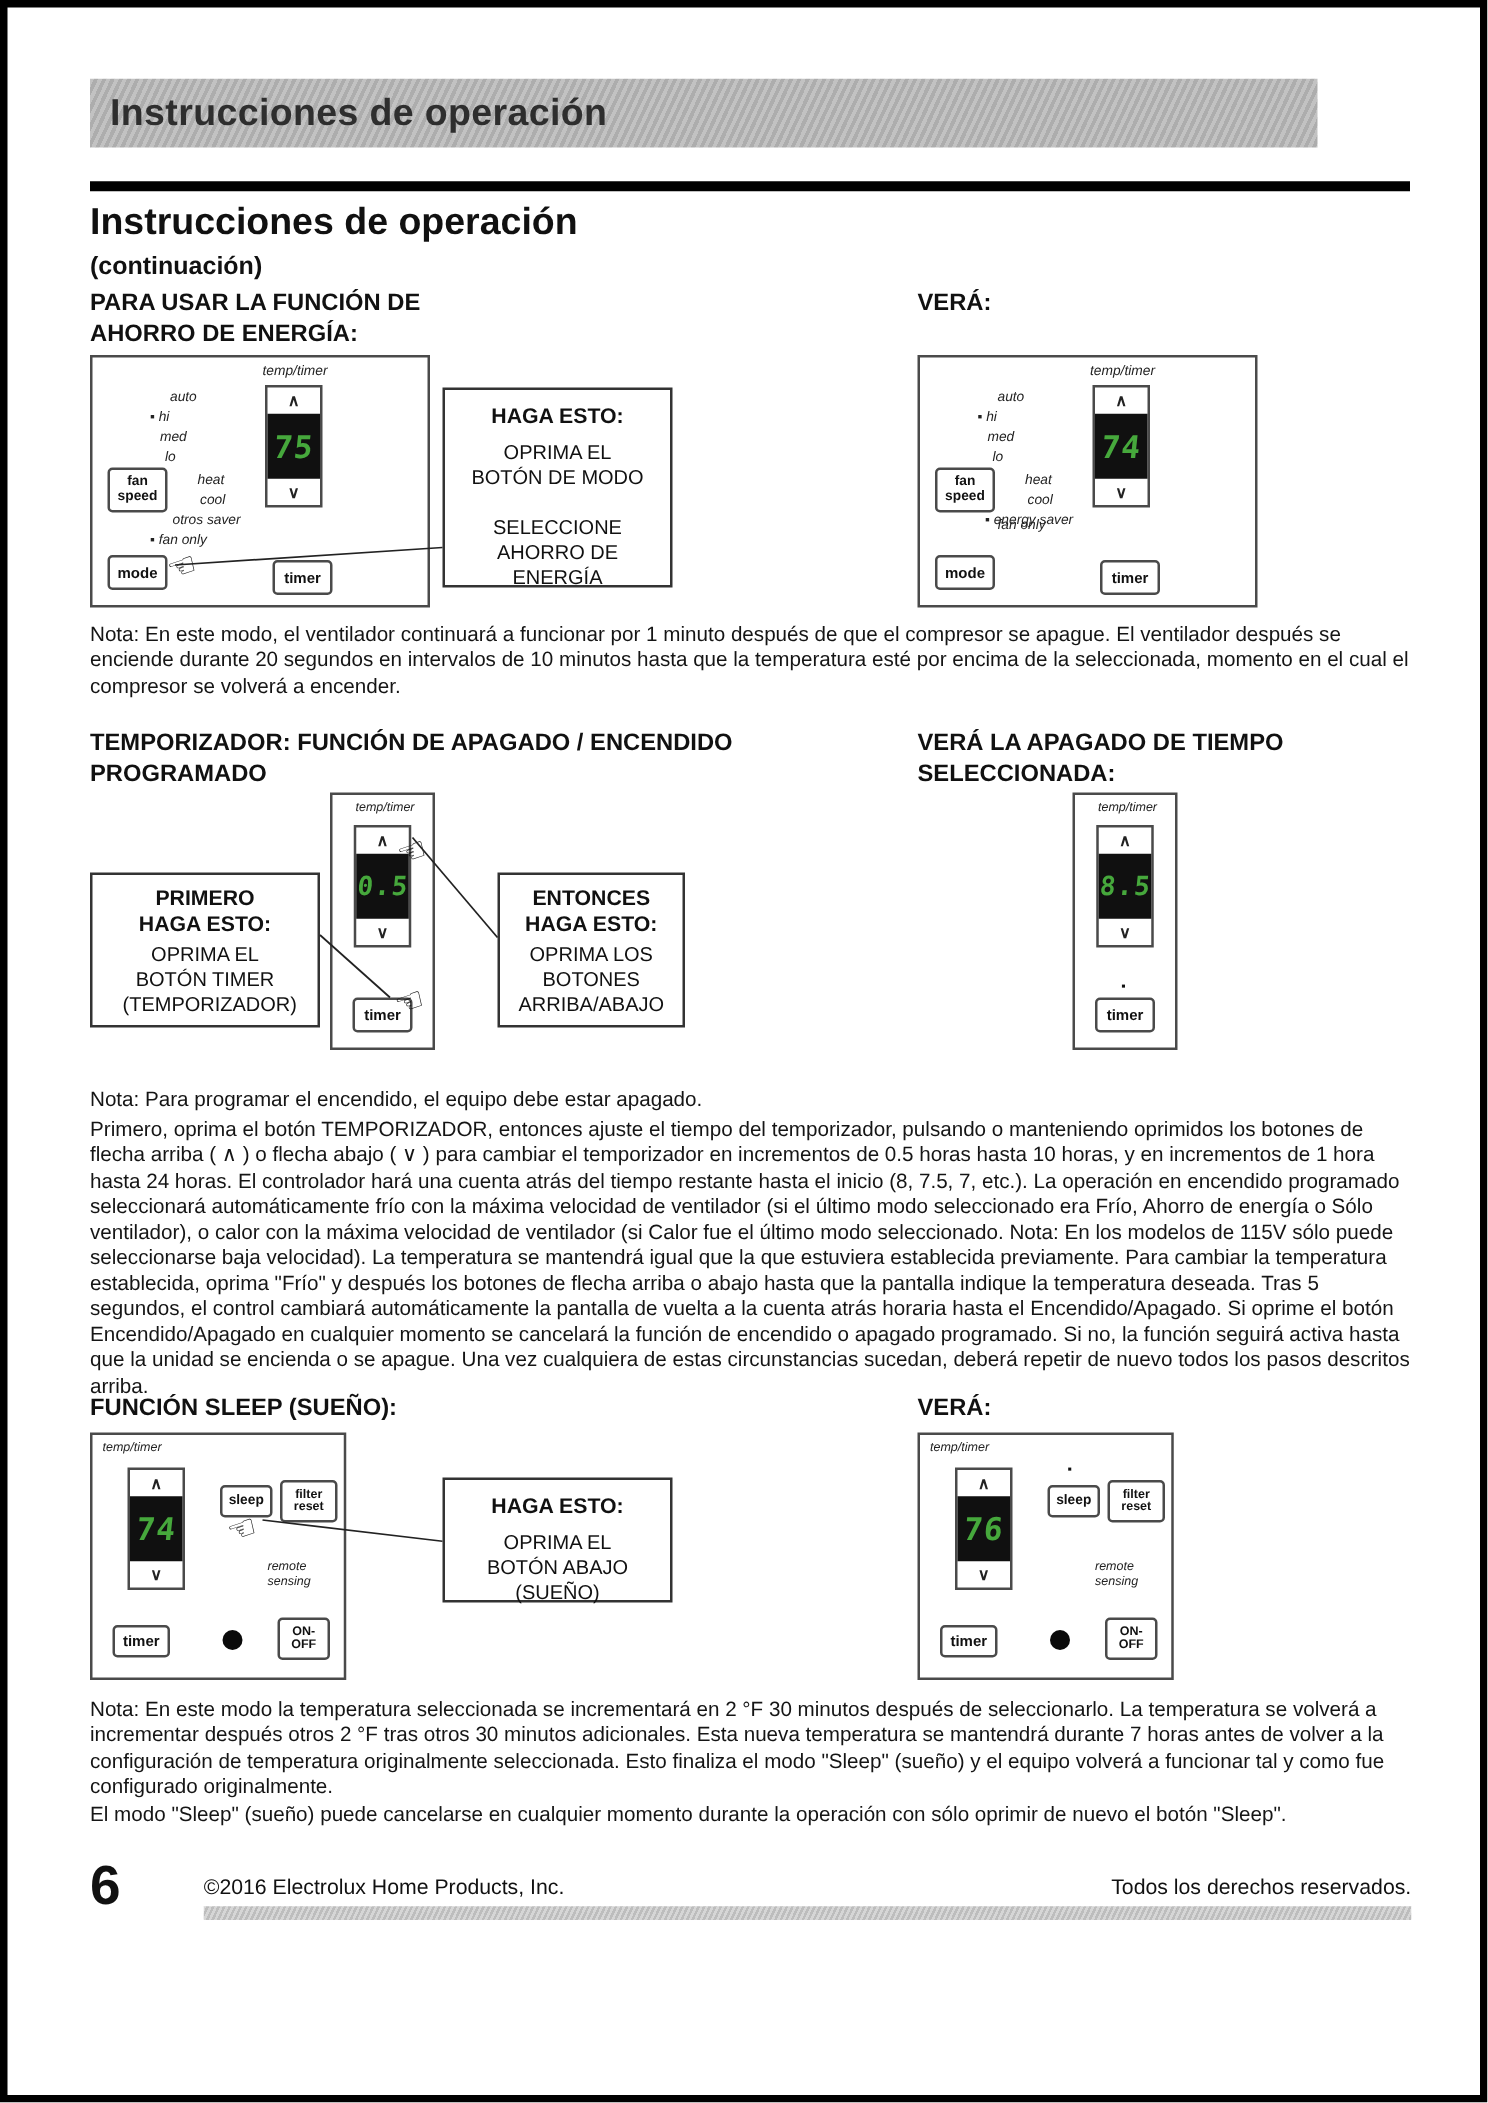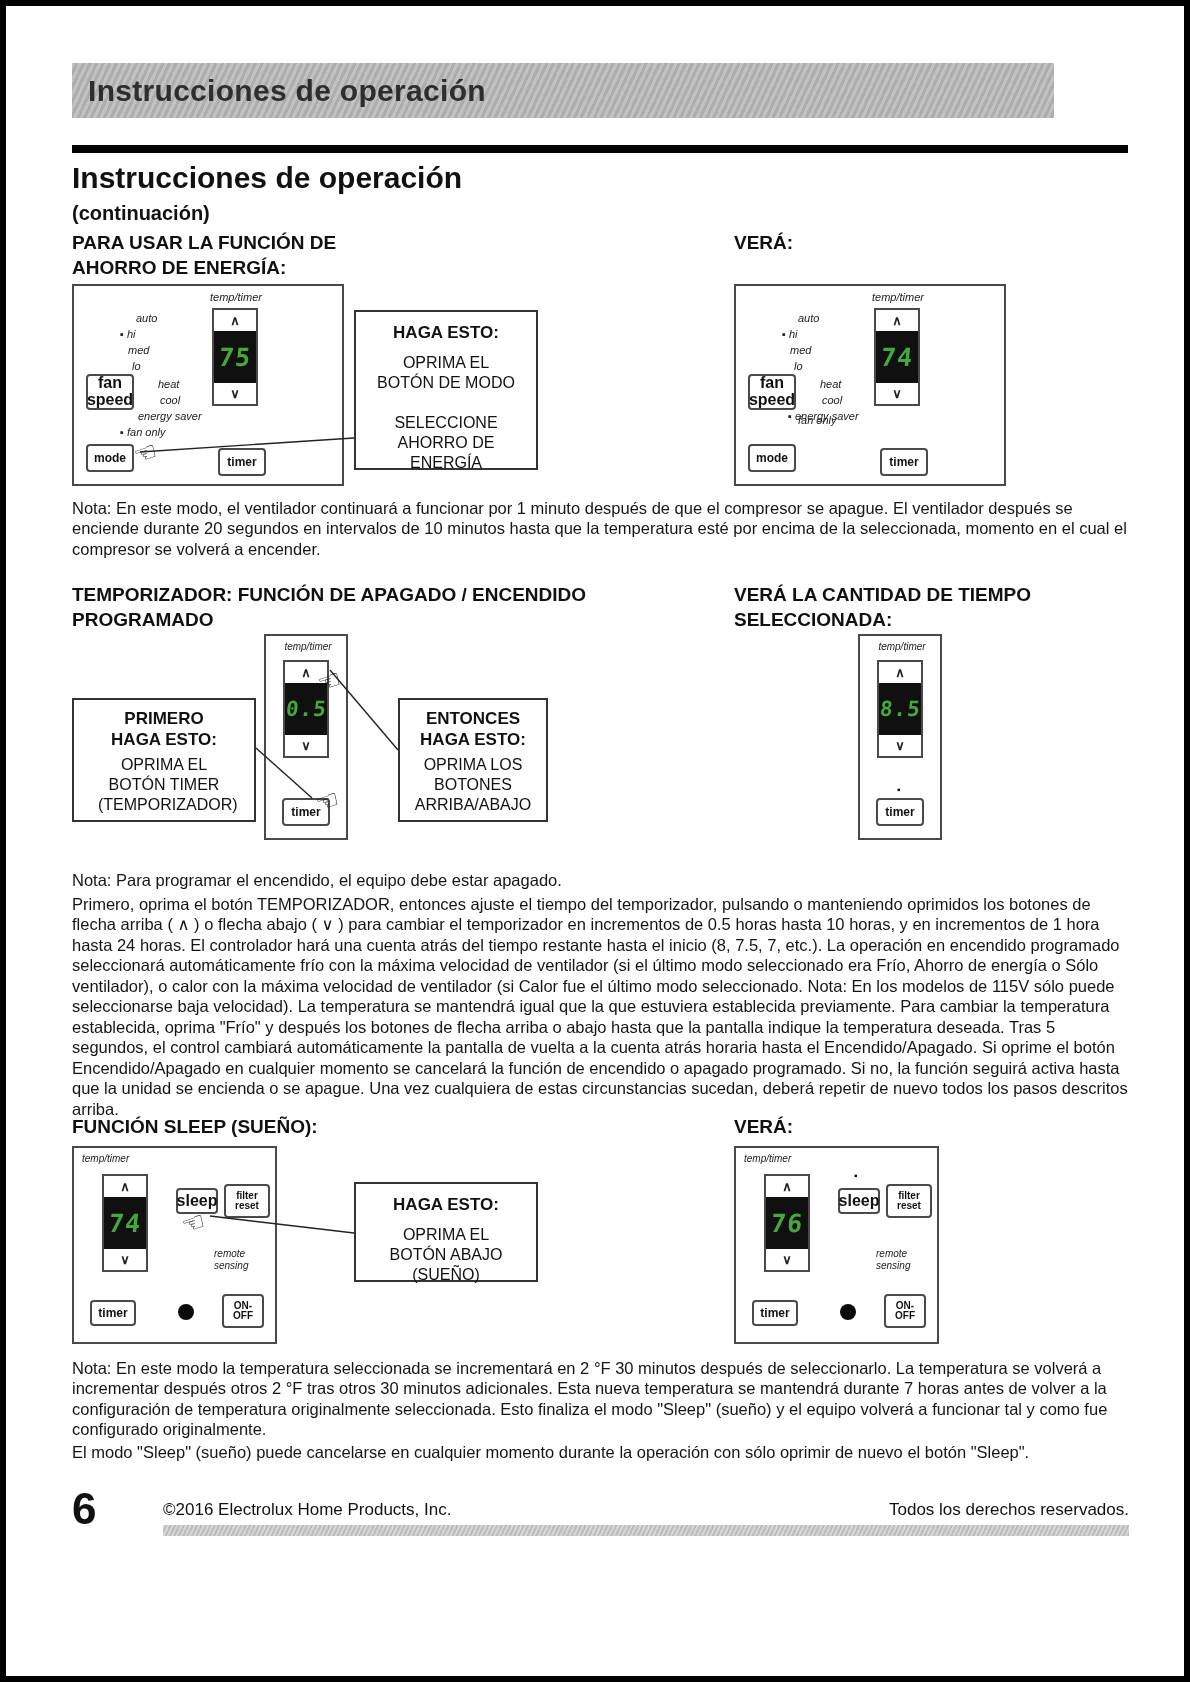--- a/index.html
+++ b/index.html
@@ -18,21 +18,21 @@
   .h1 { position:absolute; left:66px; top:155px; font-size:30px; font-weight:bold; }
   .h2 { position:absolute; left:66px; top:196px; font-size:20px; font-weight:bold; }
   .shead { position:absolute; font-weight:bold; font-size:19px; line-height:1.32; }
   .para { position:absolute; font-size:16.5px; line-height:1.24; color:#151515; }
   .panel { position:absolute; border:2px solid #4a4a4a; background:#fff; box-sizing:border-box; }
   .tt { position:absolute; font-style:italic; font-size:11px; color:#222; text-align:center; }
   .lbl { position:absolute; font-style:italic; font-size:11px; color:#222; white-space:nowrap; }
   .pbtn {
     position:absolute; border:2px solid #4a4a4a; border-radius:4px; background:#fff;
     display:flex; align-items:center; justify-content:center; text-align:center;
-    font-weight:bold; font-size:16px; line-height:1.05; box-sizing:border-box; padding:1px;
+    font-weight:bold; font-size:11px; line-height:1.05; box-sizing:border-box; padding:1px;
   }
   .dcol { position:absolute; width:46px; border:2px solid #4a4a4a; background:#fff; box-sizing:border-box; }
   .dbtn { height:21px; display:flex; align-items:center; justify-content:center; font-weight:bold; font-size:13px; color:#222; }
   .dscr {
     height:52px; background:#101010; color:#46a83c;
     font-family:"DejaVu Sans Mono", monospace; font-weight:bold; font-size:25px;
     display:flex; align-items:center; justify-content:center; letter-spacing:1px; transform:skewX(0deg);
   }
   .dscr span { display:inline-block; transform:skewX(-6deg); }
   .hand { position:absolute; font-size:26px; color:#111; transform:scaleX(-1) rotate(18deg); }
@@ -75,21 +75,21 @@
         </div>
       <div class="dbtn">∨</div>
     </div>
     <span class="lbl" style="left:62px;top:26px;">auto</span>
     <span class="lbl" style="left:46px;top:42px;">▪ hi</span>
     <span class="lbl" style="left:54px;top:58px;">med</span>
     <span class="lbl" style="left:58px;top:74px;">lo</span>
     <div class="pbtn" style="left:12px;top:88px;width:48px;height:36px;">fan speed</div>
     <span class="lbl" style="left:84px;top:92px;">heat</span>
     <span class="lbl" style="left:86px;top:108px;">cool</span>
-    <span class="lbl" style="left:64px;top:124px;">energy saver</span>
+    <span class="lbl" style="left:64px;top:124px;">otros saver</span>
     <span class="lbl" style="left:46px;top:140px;">▪ fan only</span>
     <div class="pbtn" style="left:12px;top:158px;width:48px;height:28px;font-size:12px;">mode</div>
     <span class="hand" style="left:60px;top:152px;">☞</span>
     <div class="pbtn" style="left:144px;top:162px;width:48px;height:28px;font-size:12px;">timer</div>
   </div>
 
   <div class="ibox" style="left:348px;top:304px;width:184px;height:160px;">
     <div class="t">HAGA ESTO:</div>
     <div class="b" style="max-width:142px;margin-bottom:20px;">OPRIMA EL BOTÓN DE MODO</div>
     <div class="b" style="max-width:158px;">SELECCIONE AHORRO DE ENERGÍA</div>
@@ -113,21 +113,21 @@
     <span class="lbl" style="left:86px;top:108px;">cool</span>
     <span class="lbl" style="left:52px;top:124px;">▪ energy saver</span>
     <span class="lbl" style="left:62px;top:128px;">fan only</span>
     <div class="pbtn" style="left:12px;top:158px;width:48px;height:28px;font-size:12px;">mode</div>
     <div class="pbtn" style="left:144px;top:162px;width:48px;height:28px;font-size:12px;">timer</div>
   </div>
 
   <div class="para" style="left:66px;top:492px;width:1056px;">Nota: En este modo, el ventilador continuará a funcionar por 1 minuto después de que el compresor se apague. El ventilador después se enciende durante 20 segundos en intervalos de 10 minutos hasta que la temperatura esté por encima de la seleccionada, momento en el cual el compresor se volverá a encender.</div>
 
   <div class="shead" style="left:66px;top:576px;width:560px;">TEMPORIZADOR: FUNCIÓN DE APAGADO / ENCENDIDO PROGRAMADO</div>
-  <div class="shead" style="left:728px;top:576px;width:320px;">VERÁ LA CANTIDAD DE TIEMPO SELECCIONADA:</div>
+  <div class="shead" style="left:728px;top:576px;width:320px;">VERÁ LA APAGADO DE TIEMPO SELECCIONADA:</div>
 
   <div class="ibox" style="left:66px;top:692px;width:184px;height:124px;padding-top:8px;">
     <div class="t" style="margin-bottom:4px;">PRIMERO HAGA ESTO:</div>
     <div class="b" style="max-width:132px;">OPRIMA EL BOTÓN TIMER (TEMPORIZADOR)</div>
   </div>
 
   <div class="panel" style="left:258px;top:628px;width:84px;height:206px;">
     <span class="tt" style="left:0;top:5px;width:84px;font-size:10px;">temp/timer</span>
     <div class="dcol" style="left:17px;top:24px;">
       <div class="dbtn">∧</div>

